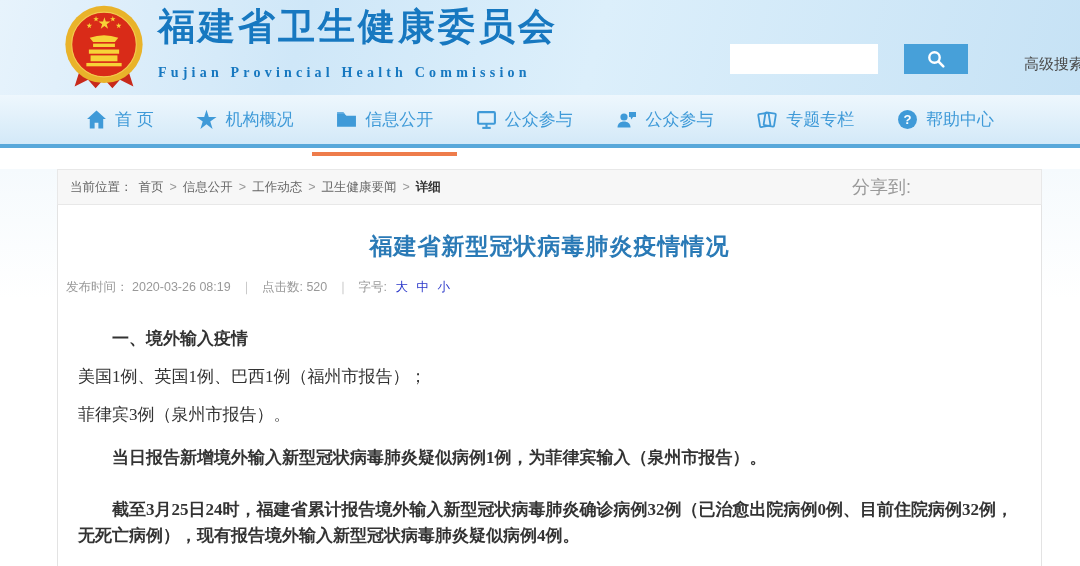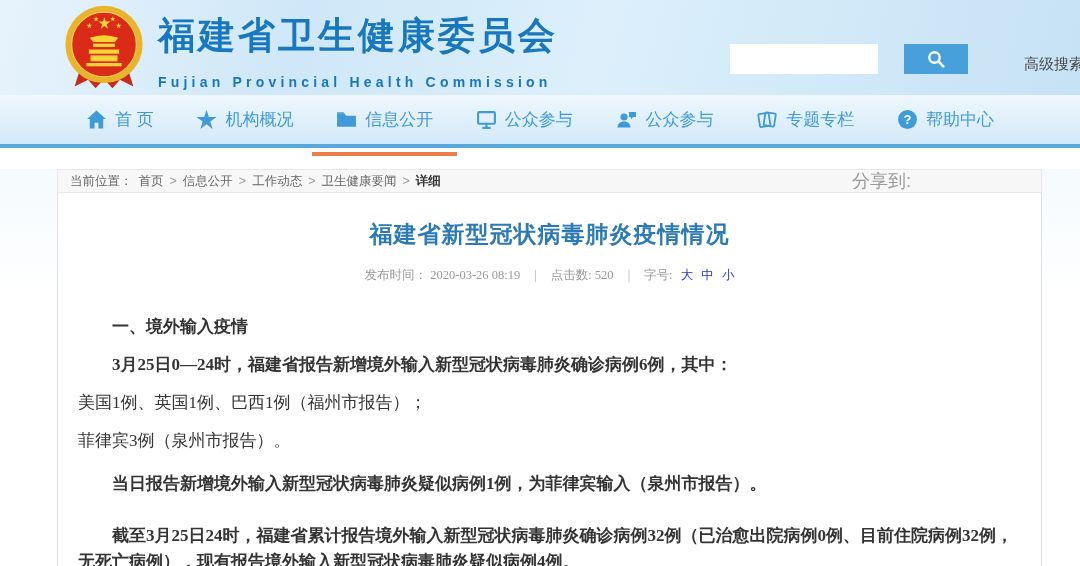--- a/index.html
+++ b/index.html
@@ -1,50 +1,50 @@
 <!DOCTYPE html>
 <html><head>
 <meta charset="utf-8">
 <style>
   html,body{margin:0;padding:0;width:1080px;height:566px;overflow:hidden;
     background:#fff;font-family:"Liberation Sans","DejaVu Sans",sans-serif;}
   
   .header{height:95px;position:relative;
     background:linear-gradient(105deg,#e7f3fc 0%,#cfe7f8 28%,#dceffb 55%,#c6e2f5 100%);}
-  .brand{position:absolute;left:62px;top:4px;display:flex;align-items:flex-end;cursor:pointer;}
+  .brand{position:absolute;left:62px;top:4px;display:flex;align-items:flex-start;cursor:pointer;font-family:Liberation Serif, serif;}
   .emblem{width:84px;height:86px;flex:0 0 auto;}
   .brand-text{margin-left:12px;padding-top:2px;}
   .site-title{font-size:37px;font-weight:bold;color:#1778c0;letter-spacing:3px;line-height:42px;}
   .site-subtitle{font-size:14px;font-weight:bold;color:#1778c0;letter-spacing:4.2px;margin-top:17px;}
   .search-area{position:absolute;left:730px;top:44px;display:flex;align-items:flex-end;gap:26px;}
   .search-input{width:148px;height:30px;border:none;background:#fff;padding:0 8px;font-size:14px;outline:none;box-sizing:border-box;}
   .search-btn{width:64px;height:30px;border:none;background:#47a0d9;cursor:pointer;display:flex;align-items:center;justify-content:center;}
   .adv-search{margin-left:30px;font-size:15px;color:#4a4a4a;cursor:pointer;white-space:nowrap;}
   
   .nav{height:49px;background:linear-gradient(#eef7fd,#d3e9f8);border-bottom:4px solid #58a8da;
     display:flex;align-items:center;justify-content:space-between;padding:0 80px;}
   .nav-item{display:flex;align-items:center;gap:8px;color:#3f9ad8;font-size:17px;cursor:pointer;
     position:relative;height:49px;padding:8px 6px;}
   .nav-item svg{flex:0 0 auto;}
   .nav-item.active::after{content:"";position:absolute;left:-18px;right:-18px;bottom:-4px;height:4px;background:#ee7c4b;}
   
   .page{height:418px;background:linear-gradient(#f5fafd,#ffffff 130px);}
   .container{margin-left:57px;width:985px;height:397px;margin-top:21px;background:#fff;
     border-left:1px solid #e3e3e3;border-right:1px solid #e3e3e3;box-sizing:border-box;}
-  .breadcrumb-bar{height:24px;background:#f7f7f7;border:1px solid #e8e8e8;box-sizing:border-box;
+  .breadcrumb-bar{height:36px;background:#f7f7f7;border:1px solid #e8e8e8;box-sizing:border-box;
     display:flex;align-items:center;justify-content:space-between;padding:0 12px;margin:0 -1px;}
   .breadcrumb{font-size:12.5px;color:#666;display:flex;align-items:center;gap:6px;}
   .crumb{color:#666;cursor:pointer;}
   .crumb-current{color:#333;font-weight:bold;}
   .sep{color:#999;}
   .share-label{font-size:18px;color:#999;margin-right:118px;}
   
   .article{padding:26px 8px 0;font-family:"Liberation Serif","DejaVu Serif",serif;}
   .article-title{text-align:center;font-size:23px;font-weight:bold;color:#2a7ab6;letter-spacing:1px;}
-  .article-meta{text-align:center;margin-top:17px;font-size:12.5px;color:#999;font-family:Liberation Serif, serif;}
+  .article-meta{margin-top:17px;font-size:12.5px;color:#999;font-family:Liberation Sans, sans-serif;}
   .article-meta .mv{color:#999;}
   .article-meta .mdiv{margin:0 6px;color:#bbb;}
   .fs-link{color:#2936c9;cursor:pointer;margin-left:5px;}
   .article-body{margin-top:30px;font-size:17px;line-height:26px;color:#333;}
   .article-body p{margin:12px;}
   .p-bold{font-weight:bold;}
   .p-indent{text-indent:2em;}
   .gap-top{margin-top:17px !important;}
   .gap-top-lg{margin-top:26px !important;}
 </style>
@@ -174,21 +174,20 @@
         <span class="mv">520</span>
         <span class="mdiv">｜</span>
         <span class="mv">字号:</span>
         <span class="fs-link">大</span>
         <span class="fs-link">中</span>
         <span class="fs-link">小</span>
       </div>
 
       <div class="article-body">
         <p class="p-bold p-indent">一、境外输入疫情</p>
-        <p class="p-bold p-indent">3月25日0—24时，福建省报告新增境外输入新型冠状病毒肺炎确诊病例6例，其中：</p>
         <p>美国1例、英国1例、巴西1例（福州市报告）；</p>
         <p>菲律宾3例（泉州市报告）。</p>
         <p class="p-bold p-indent gap-top">当日报告新增境外输入新型冠状病毒肺炎疑似病例1例，为菲律宾输入（泉州市报告）。</p>
         <p class="p-bold p-indent gap-top-lg">截至3月25日24时，福建省累计报告境外输入新型冠状病毒肺炎确诊病例32例（已治愈出院病例0例、目前住院病例32例，无死亡病例），现有报告境外输入新型冠状病毒肺炎疑似病例4例。</p>
       </div>
     </div>
 
   </div>
 </div>
 

